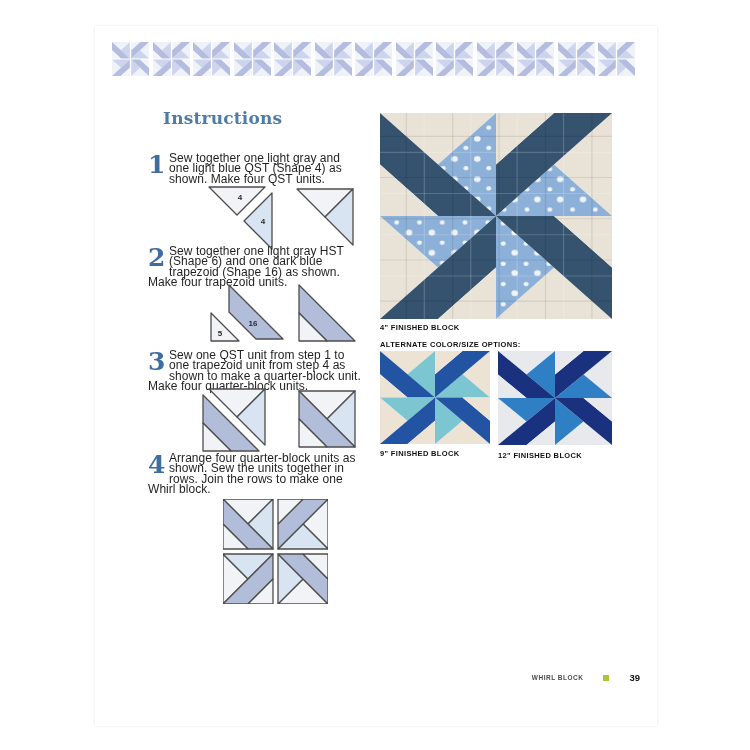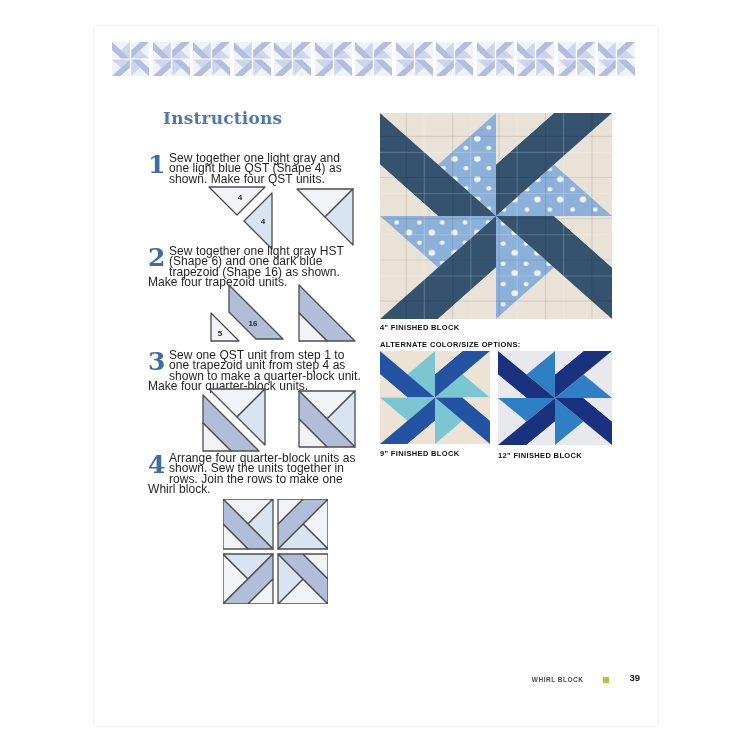--- a/index.html
+++ b/index.html
@@ -60,21 +60,21 @@
     position:absolute;font-size:7.5px;font-weight:bold;color:#101010;
     letter-spacing:0.35px;white-space:nowrap;
   }
   #cap-main{left:380px;top:323px;}
   #cap-altheading{left:380px;top:340px;text-align:right;}
   #cap-alt9{left:380px;top:449px;}
   #cap-alt12{left:498px;top:451px;}
 
   
   .footer{
-    position:absolute;right:110px;top:672px;display:flex;align-items:flex-end;gap:20px;
+    position:absolute;right:110px;top:672px;display:flex;align-items:center;gap:20px;
   }
   .footer .flabel{font-size:6.5px;font-weight:bold;color:#4a4a4a;letter-spacing:0.5px;}
   .footer .marker{width:6px;height:6px;background:var(--marker,#a9c63c);}
   .footer .fpage{font-size:9.5px;font-weight:bold;color:#111;}
 </style>
 </head>
 <body>
 
 <div class="sheet"></div>
 

